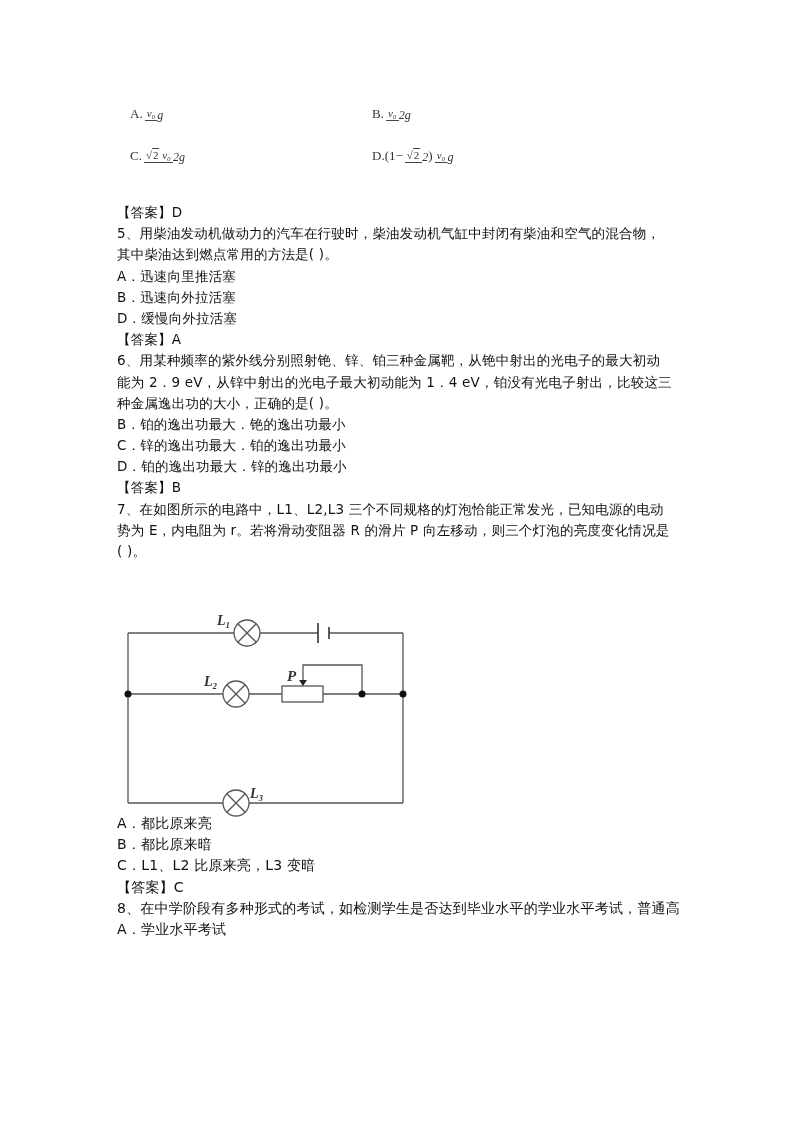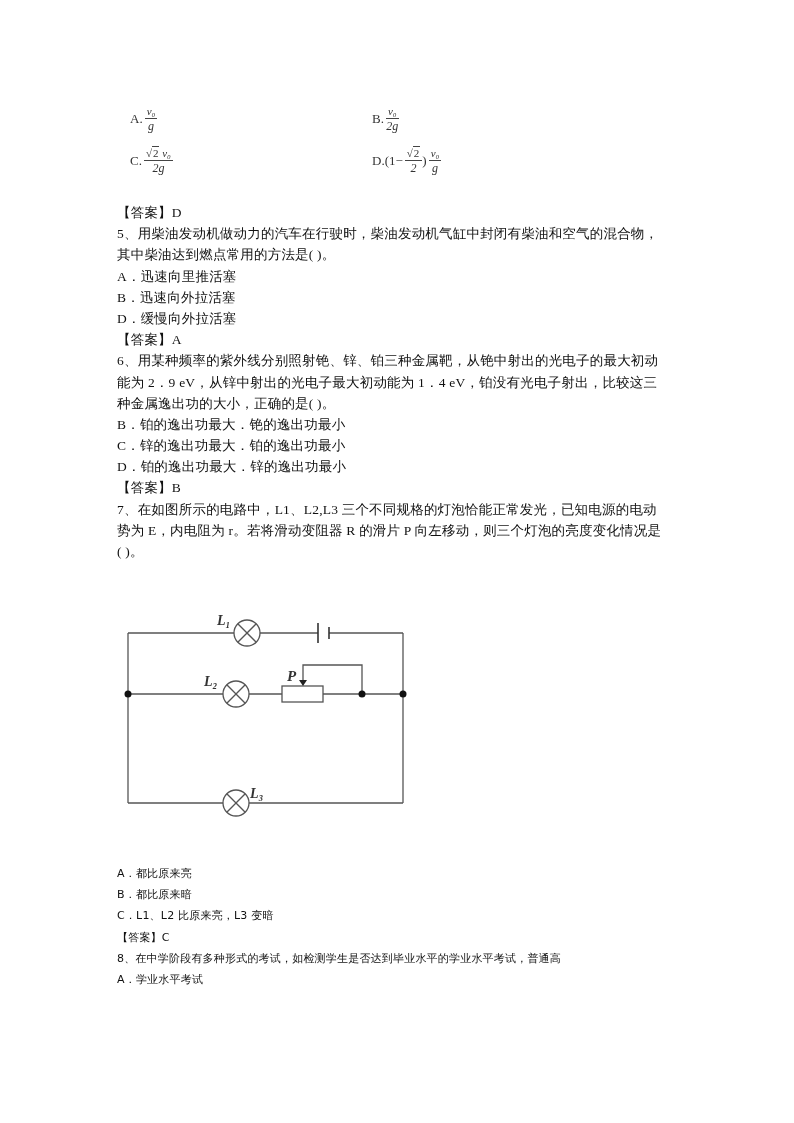--- a/index.html
+++ b/index.html
@@ -2,31 +2,31 @@
 <html><head>
 <meta charset="utf-8">
 <style>
   html, body { margin: 0; padding: 0; background: #ffffff; }
   body { width: 794px; height: 1123px; position: relative; overflow: hidden;
          font-family: "DejaVu Sans", "Liberation Sans", sans-serif; color: #111; }
   .page { position: absolute; left: 0; top: 0; width: 794px; height: 1123px; }
   .choices-img { position: absolute; left: 130px; top: 104px; width: 360px; height: 84px;
                  font-family: "Liberation Serif", "DejaVu Serif", serif; color: #333; }
   .mopt { position: absolute; font-size: 13px; display: flex; align-items: center; }
-  .frac { display: inline-flex; flex-direction: column; align-items: center; margin-left: 2px; line-height: 1; font-style: italic; justify-content: flex-end; }
+  .frac { display: inline-flex; align-items: center; margin-left: 2px; line-height: 1; font-style: italic; justify-content: flex-end; }
   .frac .num { border-bottom: 1px solid #444; padding: 0 2px 1px; font-size: 11px; }
   .frac .den { font-size: 12px; padding-top: 1px; }
   .sq { font-style: normal; }
   .sq .bar { border-top: 1px solid #444; padding: 0 1px; }
   .text-block { position: absolute; left: 117px; top: 202px; width: 560px;
-                font-size: 13.5px; line-height: 21.2px; letter-spacing: 0.2px; font-family: Liberation Serif, serif; }
+                font-size: 13.5px; line-height: 21.2px; letter-spacing: 0.2px; }
   .line { white-space: nowrap; height: 21.2px; }
   .circuit { position: absolute; left: 118px; top: 603px; width: 300px; height: 215px; }
-  .text-block2 { position: absolute; left: 117px; top: 863px; width: 560px;
-                 font-size: 11px; line-height: 21.2px; letter-spacing: 0.2px; }
+  .text-block2 { position: absolute; left: 117px; top: 813px; width: 560px;
+                 font-size: 14px; line-height: 21.2px; letter-spacing: 0.2px; }
 </style>
 </head>
 <body>
 
 <div class="page">
 
   <div class="choices-img">
     <div class="mopt" style="left:0;top:2px;">
       <span>A.</span>
       <span class="frac">

